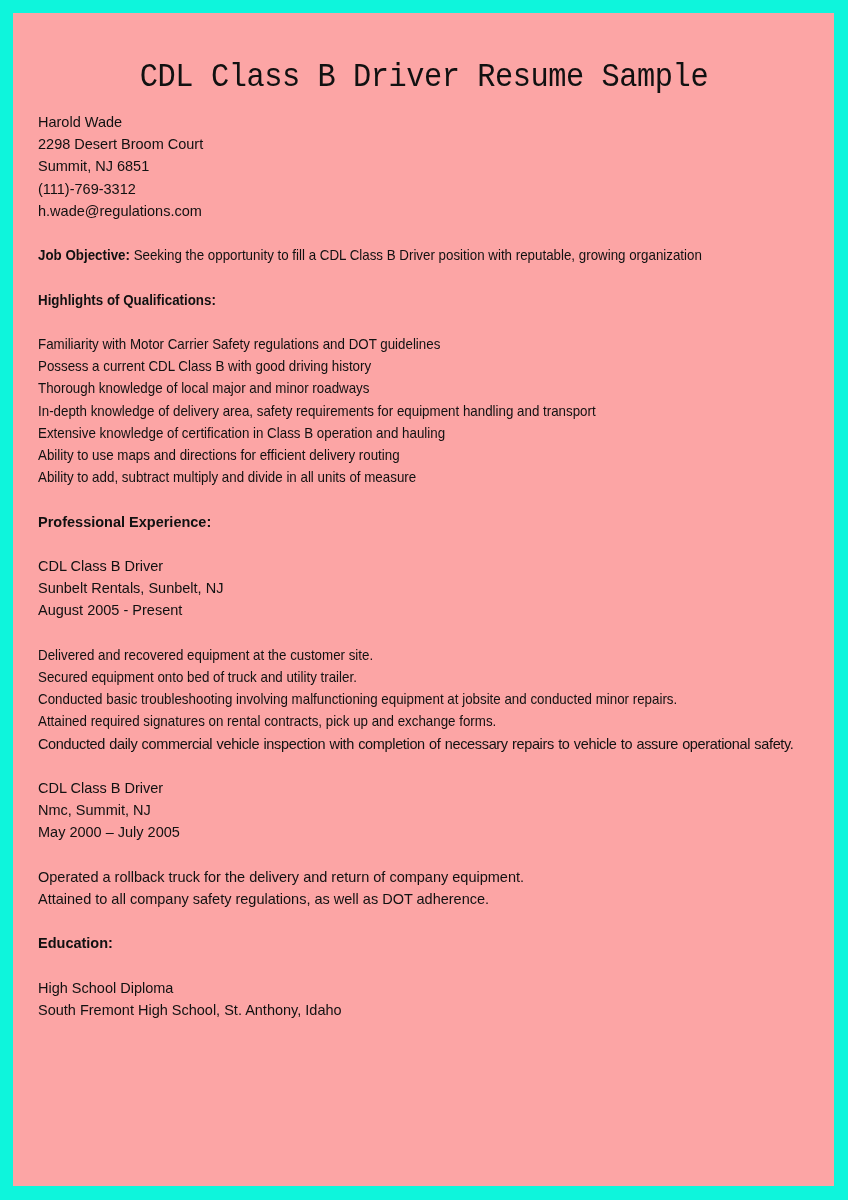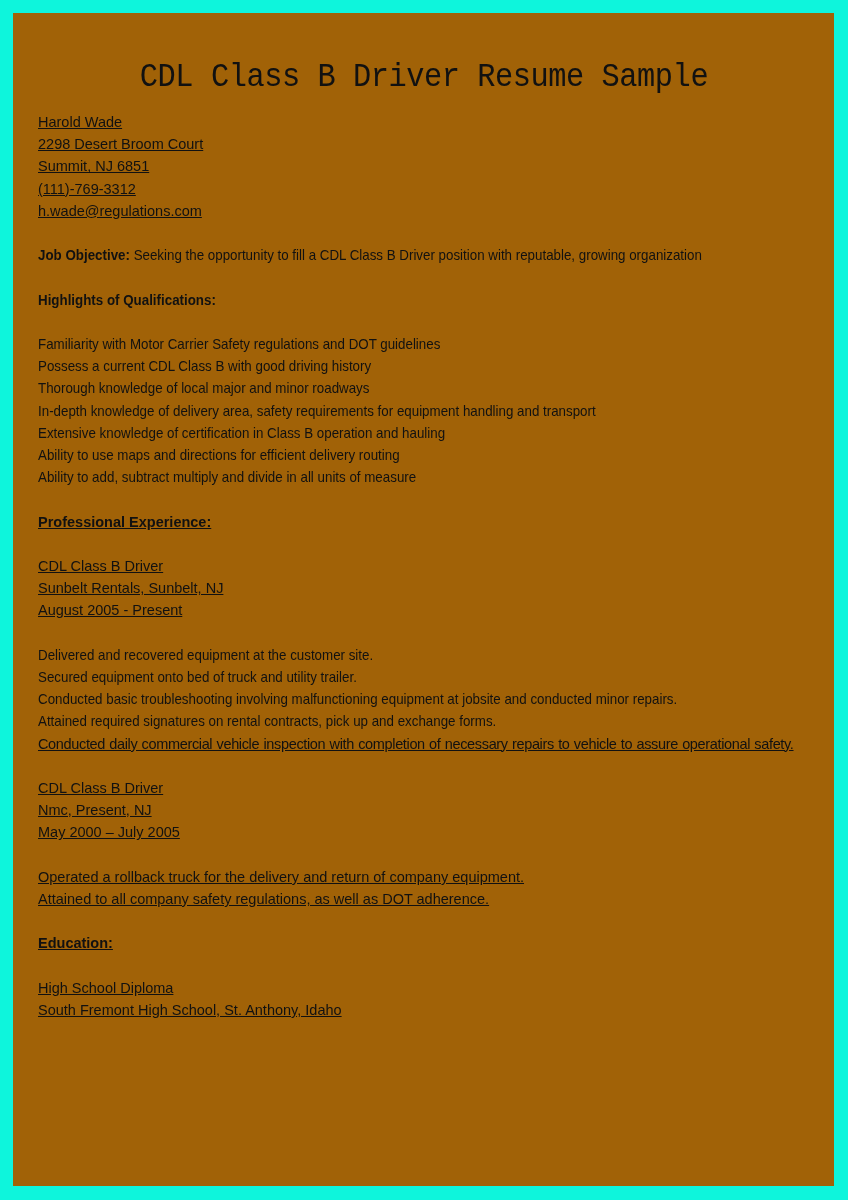--- a/index.html
+++ b/index.html
@@ -12,21 +12,21 @@
       background: #0ef5dc;
       position: relative;
       overflow: hidden;
     }
     .page {
       position: absolute;
       left: 13px;
       top: 13px;
       width: 821px;
       height: 1173px;
-      background: #a16207;
+      background: #fca5a5;
     }
     .title {
       position: absolute;
       left: 0;
       top: 46px;
       width: 858px;
       text-align: center;
       font-family: "Liberation Mono", "DejaVu Sans Mono", monospace;
       font-size: 33px;
       color: #111;
@@ -41,21 +41,20 @@
       top: 98px;
       width: 790px;
       font-family: "Liberation Sans", "DejaVu Sans", sans-serif;
       font-size: 14.5px;
       color: #111;
       line-height: 22.2px;
     }
     .line {
       display: block;
       white-space: nowrap;
-      text-decoration: underline;
     }
     .wrap {
       white-space: normal;
     }
     .gap {
       display: block;
       height: 22.2px;
     }
     .bold {
       font-weight: bold;
@@ -109,21 +108,21 @@
       <span class="line"><span class="condensed" style="transform:scaleX(0.92)">Delivered and recovered equipment at the customer site.</span></span>
       <span class="line"><span class="condensed" style="transform:scaleX(0.92)">Secured equipment onto bed of truck and utility trailer.</span></span>
       <span class="line"><span class="condensed" style="transform:scaleX(0.92)">Conducted basic troubleshooting involving malfunctioning equipment at jobsite and conducted minor repairs.</span></span>
       <span class="line"><span class="condensed" style="transform:scaleX(0.92)">Attained required signatures on rental contracts, pick up and exchange forms.</span></span>
       <span class="line wrap" style="text-align:justify; letter-spacing:-0.35px; word-spacing:0.6px;">Conducted daily commercial vehicle inspection with completion of necessary repairs to vehicle to assure operational safety.</span>
     </div>
     <span class="gap"></span>
 
     <div>
       <span class="line">CDL Class B Driver</span>
-      <span class="line">Nmc, Present, NJ</span>
+      <span class="line">Nmc, Summit, NJ</span>
       <span class="line">May 2000 – July 2005</span>
       <span class="gap"></span>
       <span class="line">Operated a rollback truck for the delivery and return of company equipment.</span>
       <span class="line">Attained to all company safety regulations, as well as DOT adherence.</span>
     </div>
     <span class="gap"></span>
 
     <span class="line bold">Education:</span>
     <span class="gap"></span>
     <span class="line">High School Diploma</span>

